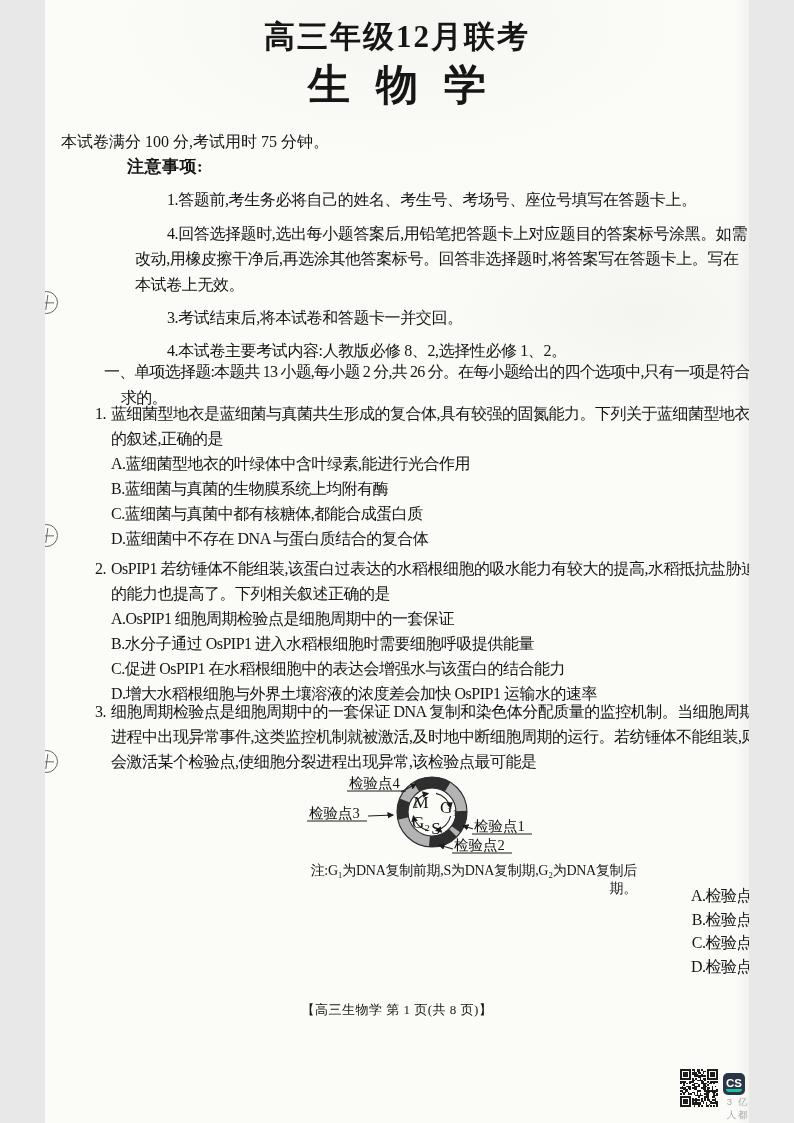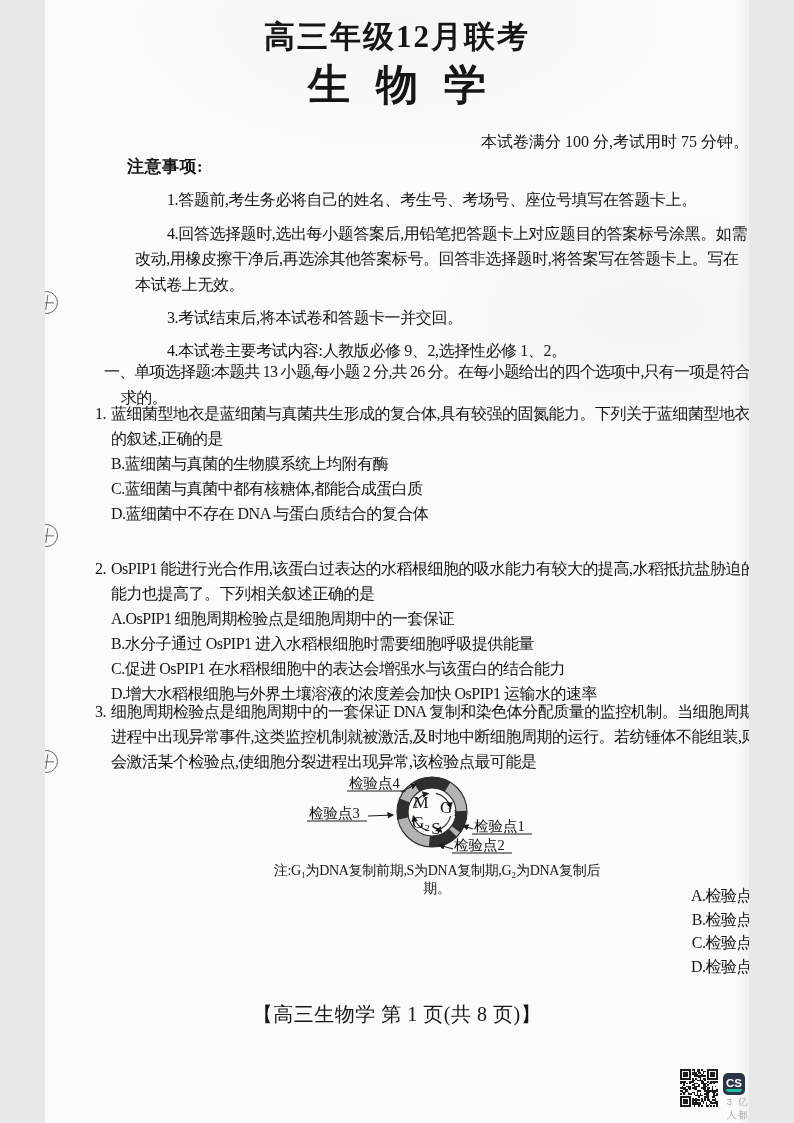--- a/index.html
+++ b/index.html
@@ -11,41 +11,41 @@
       linear-gradient(to left, rgba(0,0,0,0.035), transparent 2%),
       #fbfbf8;
     font-family:"Liberation Serif","DejaVu Serif",serif;
     color:#161616;
   }
   .page-title{position:absolute;top:16px;left:0;width:100%;text-align:center;
     font-size:31px;font-weight:bold;letter-spacing:2px;}
   .subject-title{position:absolute;top:57px;left:0;width:100%;text-align:center;
     font-size:42px;font-weight:bold;}
   .subject-title span{letter-spacing:26px;margin-right:-26px;}
-  .exam-info{position:absolute;top:132px;left:0;width:100%;text-align:right;font-size:16px;}
+  .exam-info{position:absolute;top:132px;left:0;width:100%;text-align:left;font-size:16px;padding-left:16px;}
   .notice{position:absolute;top:154px;left:82px;width:634px;font-size:16px;
     line-height:25.4px;letter-spacing:-0.4px;}
   .notice-heading{font-size:17px;font-weight:bold;margin:0;letter-spacing:0.5px;}
   .notice p.n-item{margin:8px;text-indent:2em;}
   .section-heading{position:absolute;top:350px;left:50px;width:676px;margin:9px;
     font-size:16px;font-weight:normal;line-height:26px;letter-spacing:-0.8px;
     padding-left:17px;text-indent:-17px;}
   .question{position:absolute;left:50px;width:668px;font-size:16px;line-height:25px;
     letter-spacing:-0.5px;}
   .q1{top:401px;} .q2{top:556px;} .q3{top:699px;}
   .stem{margin:0;padding-left:16px;text-indent:-16px;}
   .qnum{margin-right:5px;}
   .opt{margin:0 0 0 16px;}
   .q3-options{position:absolute;top:884px;left:50px;width:668px;font-size:16px;
     line-height:23.6px;letter-spacing:-0.5px;text-align:right;}
   .diagram-svg{position:absolute;left:230px;top:770px;}
-  .diagram-note{position:absolute;top:862px;left:216px;width:352px;text-align:center;
+  .diagram-note{position:absolute;top:862px;left:240px;width:352px;text-align:right;
     font-size:14px;letter-spacing:-0.3px;}
   .footer{position:absolute;top:1001px;left:0;width:100%;text-align:center;
-    font-size:20px;letter-spacing:0.5px;}
+    font-size:13px;letter-spacing:0.5px;}
   
   .edge-mark{position:absolute;left:-10px;width:21px;height:21px;border:1.6px solid #4a4a4a;
     border-radius:50%;opacity:0.85;}
   .em1{top:291px;} .em2{top:524px;} .em3{top:750px;}
   .edge-mark::before{content:"";position:absolute;left:50%;top:3px;bottom:3px;width:1.4px;
     background:#4a4a4a;transform:translateX(-50%) rotate(8deg);}
   .edge-mark::after{content:"";position:absolute;top:50%;left:3px;right:3px;height:1.3px;
     background:#4a4a4a;transform:translateY(-50%);}
   
   .qr{position:absolute;left:635px;top:1069px;width:38px;height:38px;}
@@ -72,34 +72,35 @@
 
   <div class="page-title">高三年级12月联考</div>
   <div class="subject-title"><span>生物学</span></div>
   <div class="exam-info">本试卷满分 100 分,考试用时 75 分钟。</div>
 
   <div class="notice">
     <p class="notice-heading">注意事项:</p>
     <p class="n-item">1.答题前,考生务必将自己的姓名、考生号、考场号、座位号填写在答题卡上。</p>
     <p class="n-item">4.回答选择题时,选出每小题答案后,用铅笔把答题卡上对应题目的答案标号涂黑。如需改动,用橡皮擦干净后,再选涂其他答案标号。回答非选择题时,将答案写在答题卡上。写在本试卷上无效。</p>
     <p class="n-item">3.考试结束后,将本试卷和答题卡一并交回。</p>
-    <p class="n-item">4.本试卷主要考试内容:人教版必修 9、2,选择性必修 1、2。</p>
+    <p class="n-item">4.本试卷主要考试内容:人教版必修 8、2,选择性必修 1、2。</p>
   </div>
 
   <p class="section-heading">一、单项选择题:本题共 13 小题,每小题 2 分,共 26 分。在每小题给出的四个选项中,只有一项是符合题目要求的。</p>
 
   <div class="question q1">
     <p class="stem"><span class="qnum">1.</span><span>蓝细菌型地衣是蓝细菌与真菌共生形成的复合体,具有较强的固氮能力。下列关于蓝细菌型地衣的叙述,正确的是</span></p>
+    <p class="opt">A.蓝细菌型地衣的叶绿体中含叶绿素,能进行光合作用</p>
     <p class="opt">B.蓝细菌与真菌的生物膜系统上均附有酶</p>
     <p class="opt">C.蓝细菌与真菌中都有核糖体,都能合成蛋白质</p>
     <p class="opt">D.蓝细菌中不存在 DNA 与蛋白质结合的复合体</p>
   </div>
 
   <div class="question q2">
-    <p class="stem"><span class="qnum">2.</span><span>OsPIP1 能进行光合作用,该蛋白过表达的水稻根细胞的吸水能力有较大的提高,水稻抵抗盐胁迫的能力也提高了。下列相关叙述正确的是</span></p>
+    <p class="stem"><span class="qnum">2.</span><span>OsPIP1 若纺锤体不能组装,该蛋白过表达的水稻根细胞的吸水能力有较大的提高,水稻抵抗盐胁迫的能力也提高了。下列相关叙述正确的是</span></p>
     <p class="opt">A.OsPIP1 细胞周期检验点是细胞周期中的一套保证</p>
     <p class="opt">B.水分子通过 OsPIP1 进入水稻根细胞时需要细胞呼吸提供能量</p>
     <p class="opt">C.促进 OsPIP1 在水稻根细胞中的表达会增强水与该蛋白的结合能力</p>
     <p class="opt">D.增大水稻根细胞与外界土壤溶液的浓度差会加快 OsPIP1 运输水的速率</p>
   </div>
 
   <div class="question q3">
     <p class="stem"><span class="qnum">3.</span><span>细胞周期检验点是细胞周期中的一套保证 DNA 复制和染色体分配质量的监控机制。当细胞周期进程中出现异常事件,这类监控机制就被激活,及时地中断细胞周期的运行。若纺锤体不能组装,则会激活某个检验点,使细胞分裂进程出现异常,该检验点最可能是</span></p>
   </div>
 

